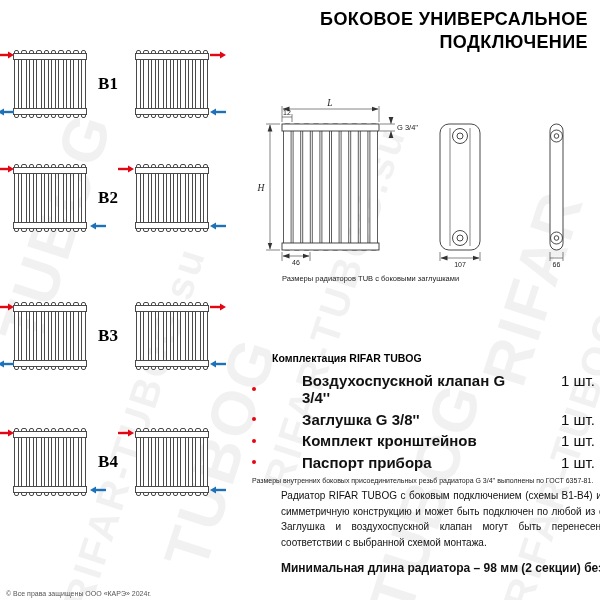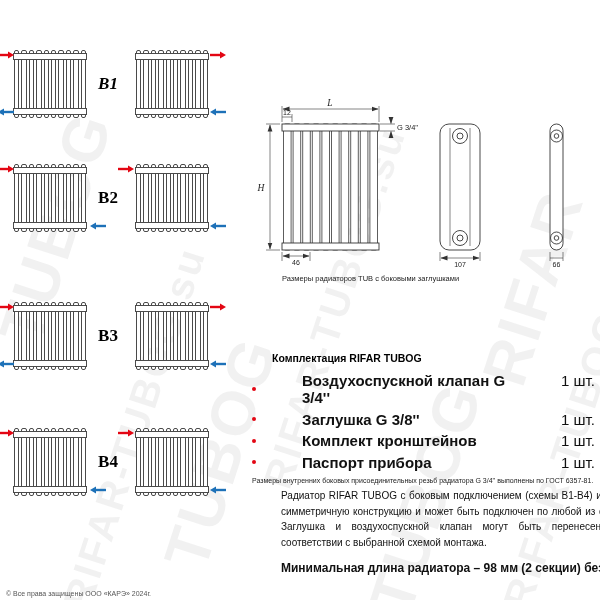--- a/index.html
+++ b/index.html
@@ -60,23 +60,27 @@
     <span class="wm" style="left: 55px; top: 600px; font-size: 40px;">RIFAR-TUBOG.su</span>
     <span class="wm" style="left: 150px; top: 555px; font-size: 62px;">TUBOG</span>
     <span class="wm" style="left: 255px; top: 480px; font-size: 40px;">RIFAR-TUBOG.su</span>
     <span class="wm" style="left: 355px; top: 600px; font-size: 62px;">TUBOG</span>
     <span class="wm" style="left: 468px; top: 372px; font-size: 62px;">RIFAR</span>
     <span class="wm" style="left: 495px; top: 600px; font-size: 40px;">RIFAR-TUBOG.su</span>
   </div>
 
 <div id="content">
 
+  <div class="title">
+    <div>БОКОВОЕ УНИВЕРСАЛЬНОЕ</div>
+    <div>ПОДКЛЮЧЕНИЕ</div>
+  </div>
 
   <div id="schemes">
-      <div class="scheme-row" style="top: 0px; font-style: italic;">
+      <div class="scheme-row" style="top: 0px;">
         <div class="mini-rad" style="left: 6px;">
           <div class="tubes">
             <span class="tube"></span>
             <span class="tube"></span>
             <span class="tube"></span>
             <span class="tube"></span>
             <span class="tube"></span>
             <span class="tube"></span>
             <span class="tube"></span>
             <span class="tube"></span>

